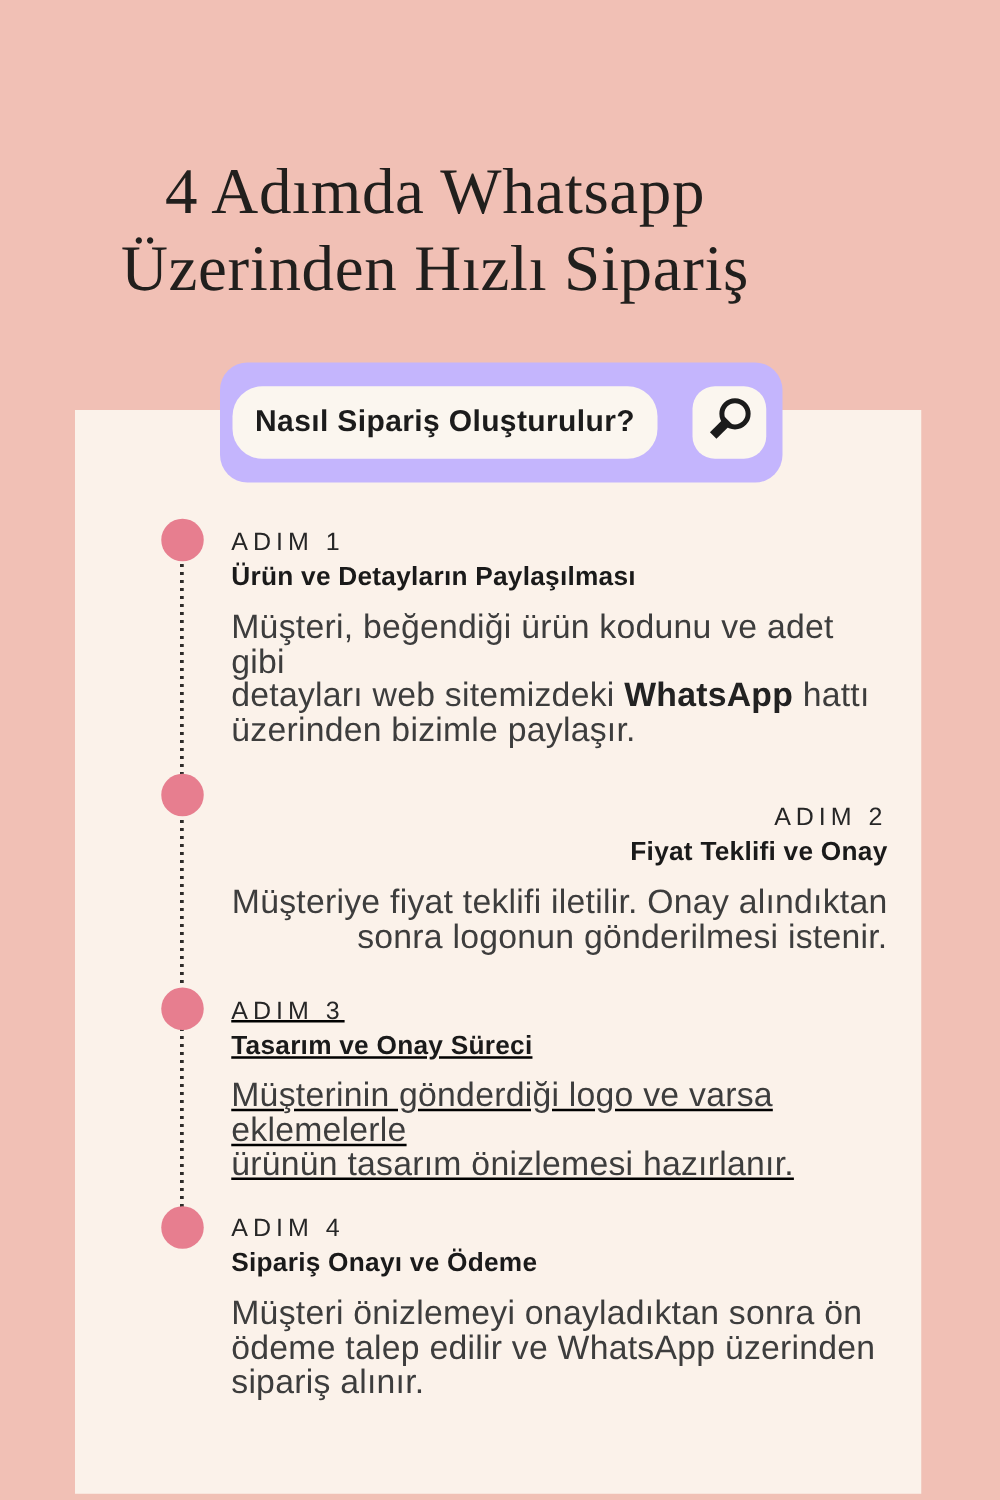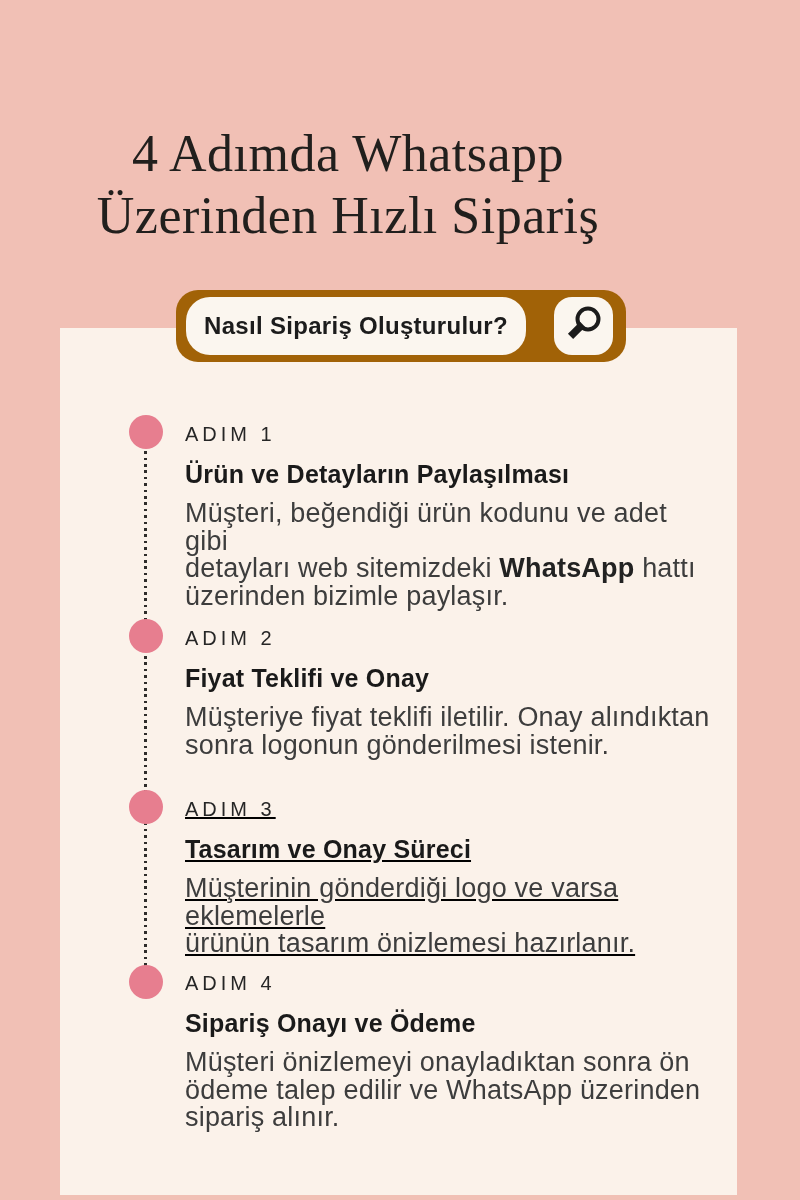--- a/index.html
+++ b/index.html
@@ -38,22 +38,22 @@
     white-space: pre-line;
     letter-spacing: 0.5px;
   }
 
   
   .searchbar {
     position: absolute;
     left: 176px;
     top: 290px;
     width: 450px;
-    height: 72px;
-    background: #a16207;
+    height: 96px;
+    background: #c4b5fd;
     border-radius: 22px;
     box-sizing: border-box;
     padding: 11px 13px 11px 10px;
     display: flex;
     align-items: center;
     gap: 28px;
   }
   .search-input {
     flex: 1;
     height: 58px;
@@ -106,33 +106,32 @@
   .dot.d3 { top: 790px; }
   .dot.d4 { top: 965px; }
 
   
   .step {
     position: absolute;
     left: 185px;
     width: 525px;
   }
   .step.s1 { top: 422px; }
-  .step.s2 { top: 626px; }
+  .step.s2 { top: 642px; text-align: right; }
   .step.s3 { top: 797px; text-decoration: underline; }
   .step.s4 { top: 971px; }
 
   .step-label {
     font-size: 20px;
     line-height: 24px;
     letter-spacing: 4px;
     color: #262626;
   }
   .step-heading {
-    margin-top: 12px;
-    font-size: 25px;
+    font-size: 21px;
     line-height: 32px;
     font-weight: bold;
     color: #1a1a1a;
     letter-spacing: 0.2px;
   }
   .step-body {
     margin-top: 10px;
     font-size: 27px;
     line-height: 27.5px;
     color: #3d3d3d;

